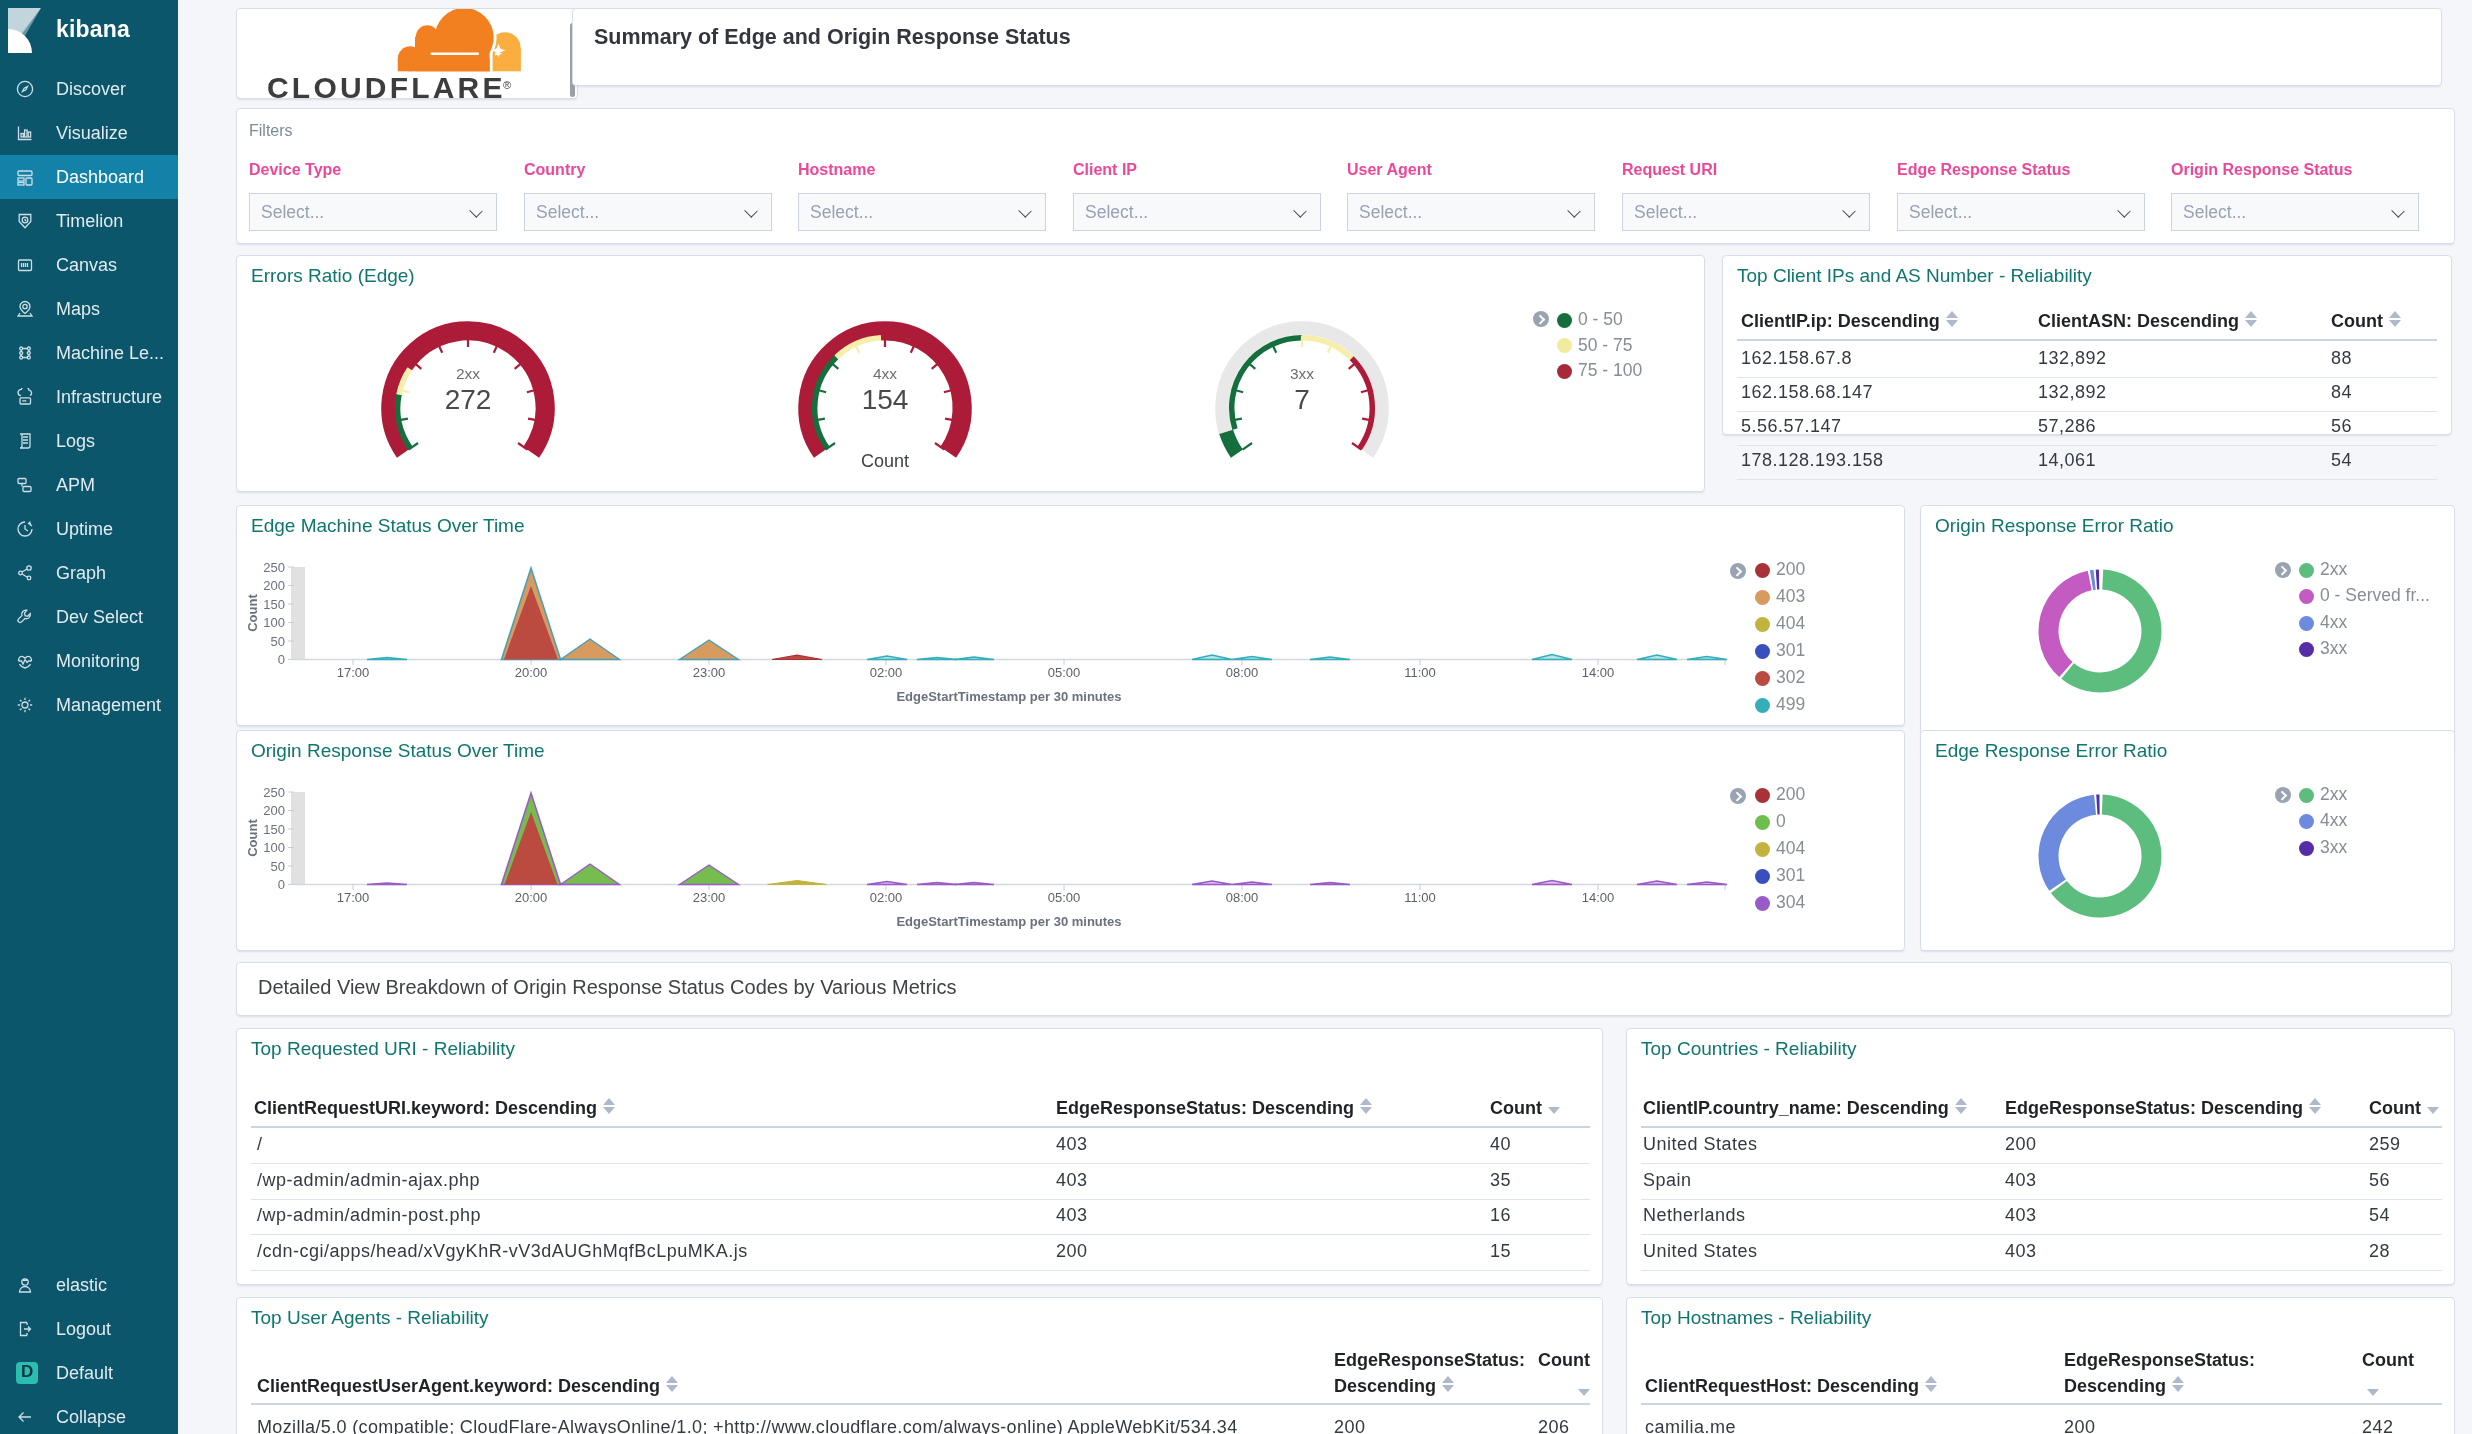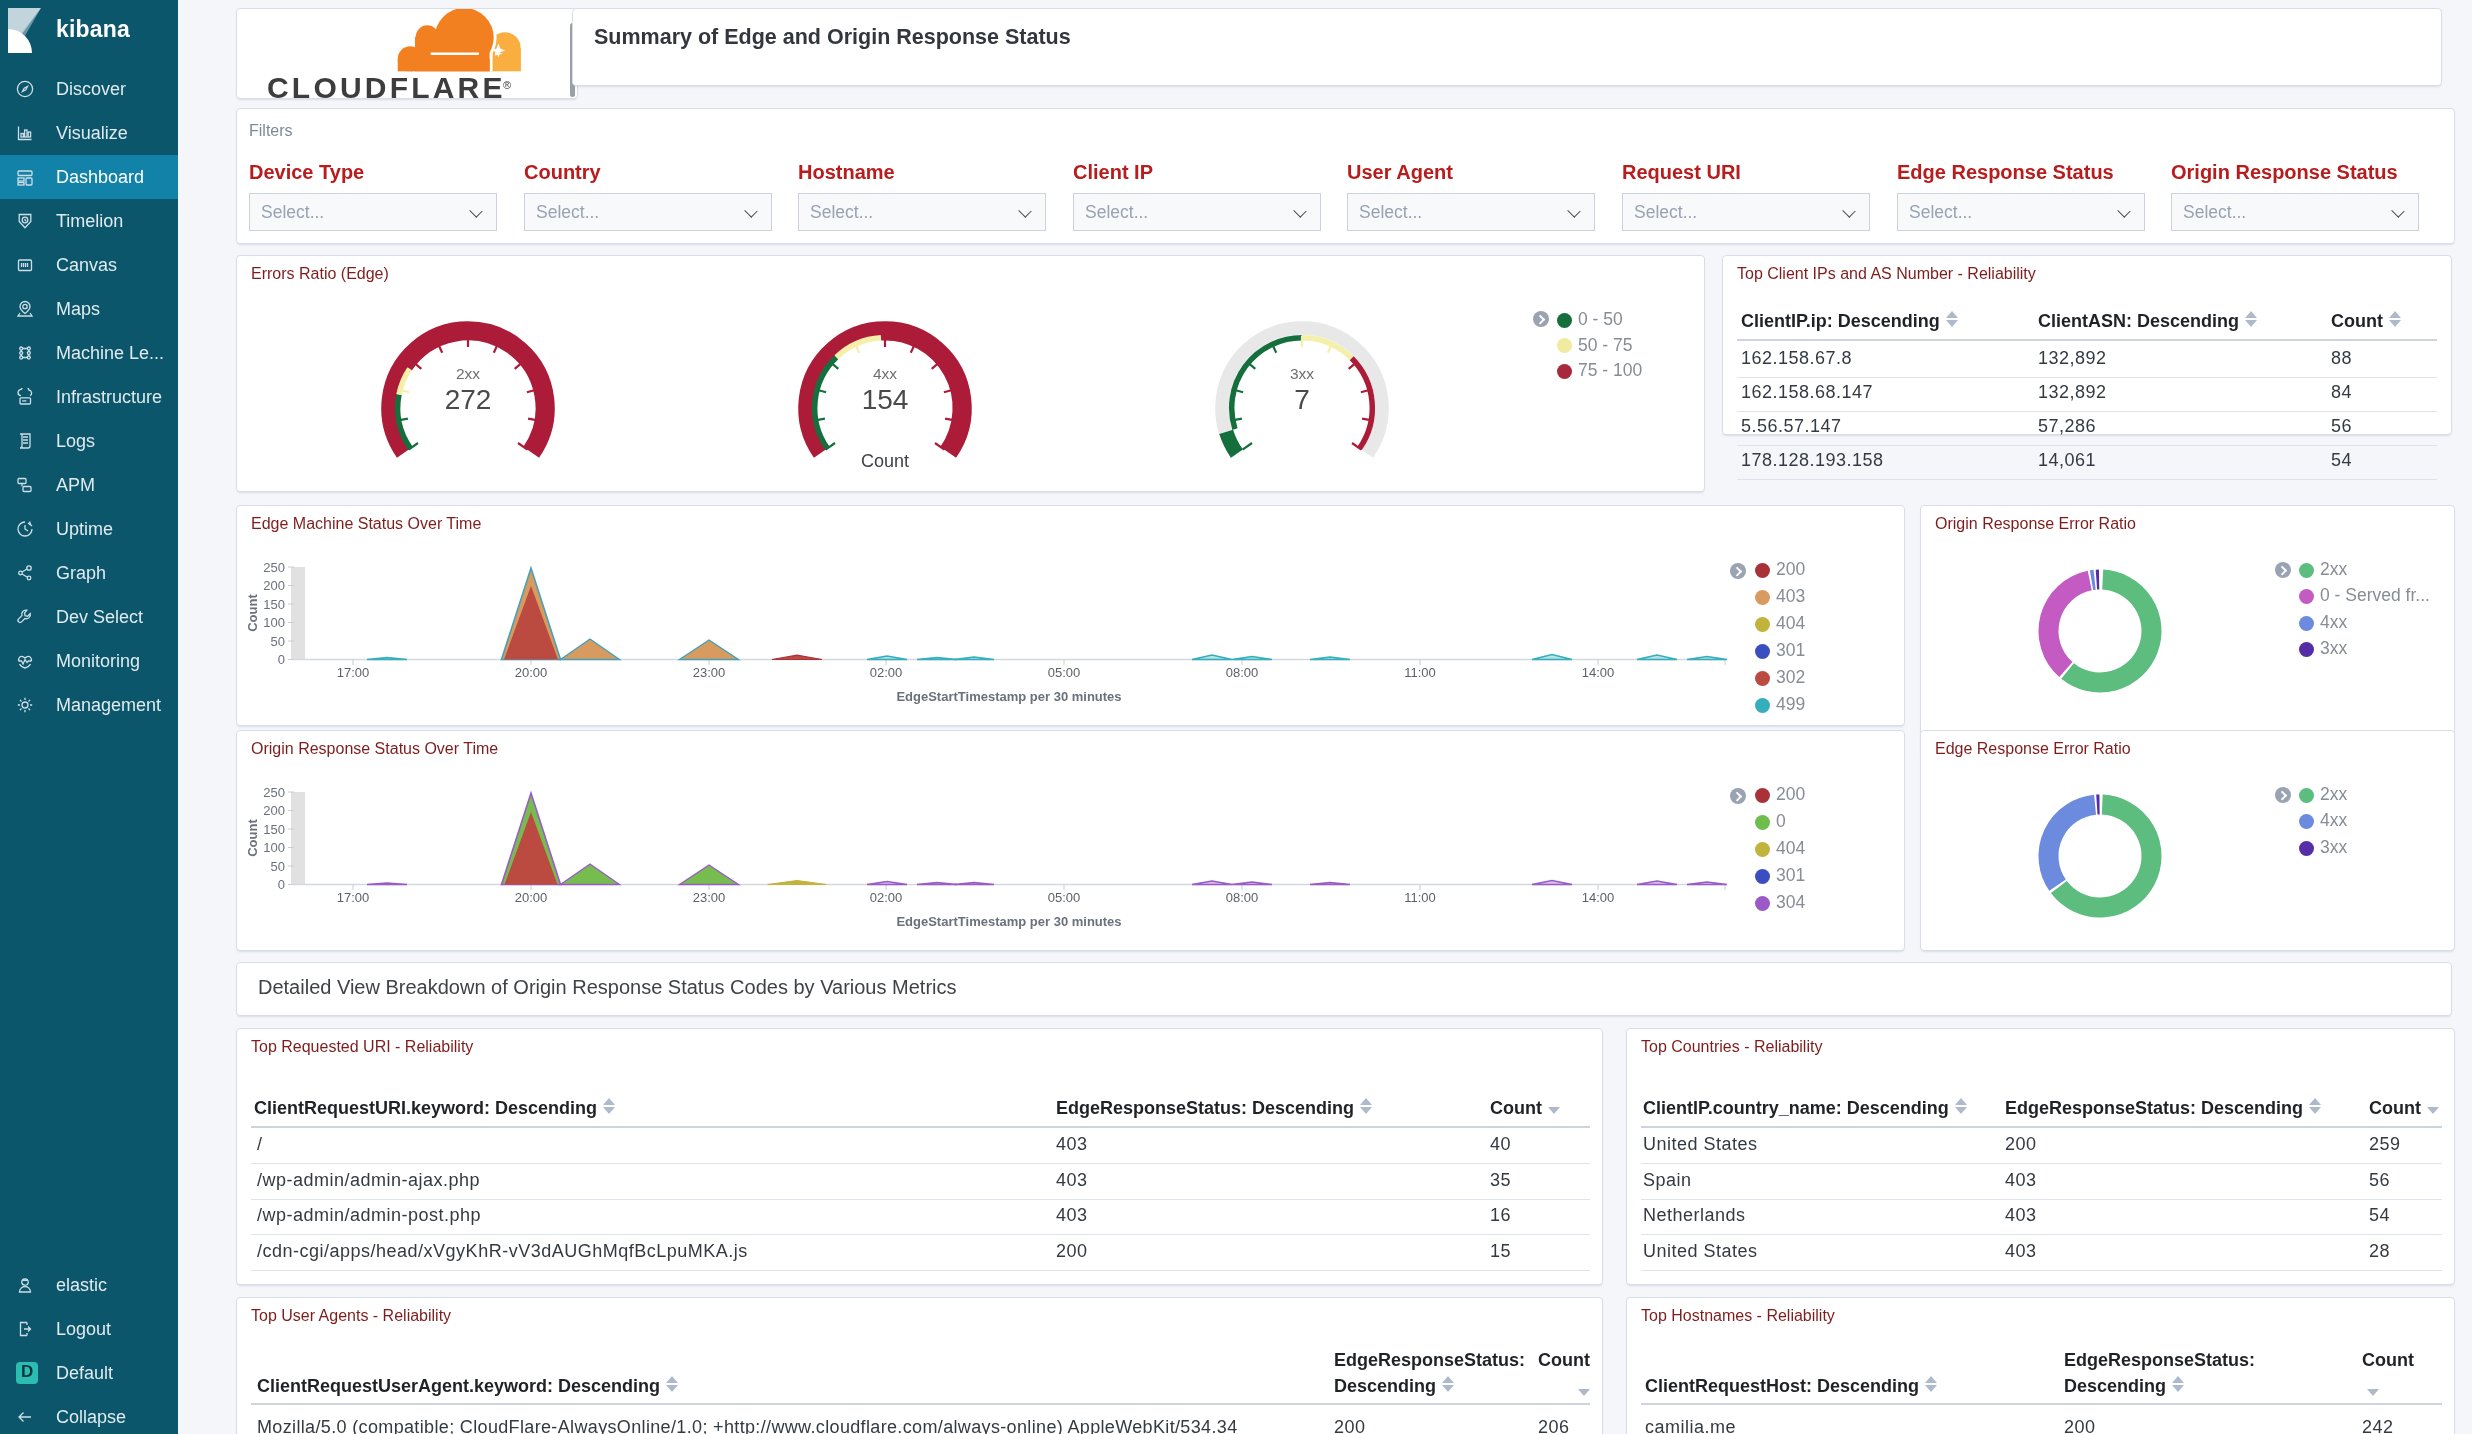--- a/index.html
+++ b/index.html
@@ -2,23 +2,23 @@
 <html><head><meta charset="utf-8"><title>Kibana Dashboard</title>
 <style>
 *{margin:0;padding:0;box-sizing:border-box}
 html,body{width:2472px;height:1434px;overflow:hidden;background:#f5f6fa;font-family:"Liberation Sans",sans-serif;}
 #sidebar{position:absolute;left:0;top:0;width:178px;height:1434px;background:#0b566b;}
 .nav-item{position:absolute;left:0;width:178px;height:44px;color:#e0eaef;font-size:18px;}
 .nav-item .ico{position:absolute;left:16px;top:50%;transform:translateY(-50%);width:18px;height:18px;}
 .nav-item .lbl{position:absolute;left:56px;top:50%;transform:translateY(-50%);white-space:nowrap;}
 .nav-sel{background:#1282a8;color:#fff;}
 .panel{position:absolute;background:#fff;border:1px solid #d8dee9;border-radius:4px;box-shadow:0 2px 2px -1px rgba(152,162,179,0.3);}
-.ptitle{position:absolute;left:14px;top:9px;font-size:16px;color:#7f1d1d;white-space:nowrap;}
+.ptitle{position:absolute;left:14px;top:9px;font-size:19px;color:#0f766e;white-space:nowrap;}
 .abs{position:absolute;white-space:nowrap;}
-.flabel{font-size:20px;font-weight:bold;color:#b91c1c;}
+.flabel{font-size:16px;font-weight:bold;color:#ec4899;}
 .fselect{position:absolute;height:38px;width:248px;background:#f8f9fb;border:1px solid #cdd3de;color:#98a2b3;font-size:17.5px;}
 .fselect .ph{position:absolute;left:11px;top:8px;}
 .fselect .chev{position:absolute;right:15px;top:12px;width:10px;height:10px;border-right:1.8px solid #43464d;border-bottom:1.8px solid #43464d;transform:rotate(45deg) scale(1,0.9);}
 .thead{font-size:18px;font-weight:bold;color:#1f2226;}
 .trow{font-size:18px;color:#343a42;letter-spacing:0.5px;}
 .sep{position:absolute;height:1px;background:#dfe4ec;}
 .hline{position:absolute;height:2px;background:#ccd4e0;}
 .litem{position:absolute;font-size:17.5px;color:#878d96;white-space:nowrap;}
 .ldot{position:absolute;left:-21px;top:3.5px;width:15px;height:15px;border-radius:8px;}
 .larrow{position:absolute;width:15.5px;height:15.5px;border-radius:8px;background:#9aa3b1;}

